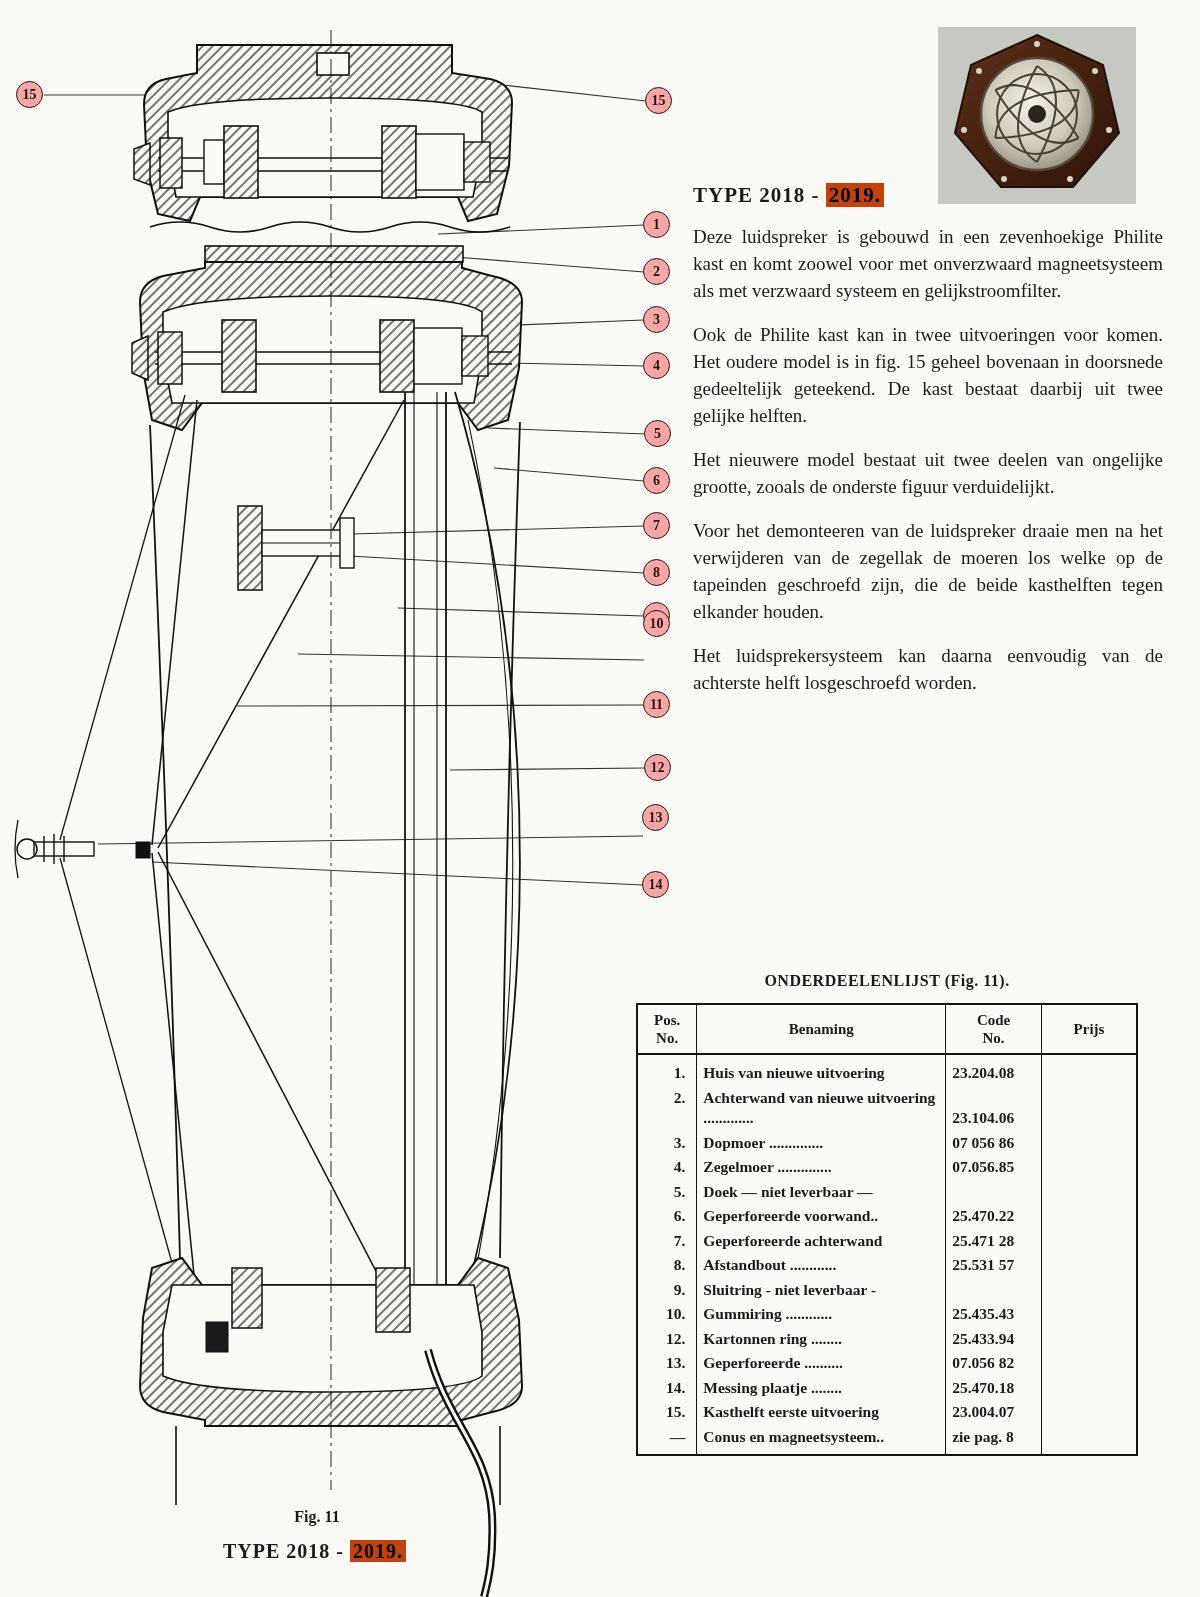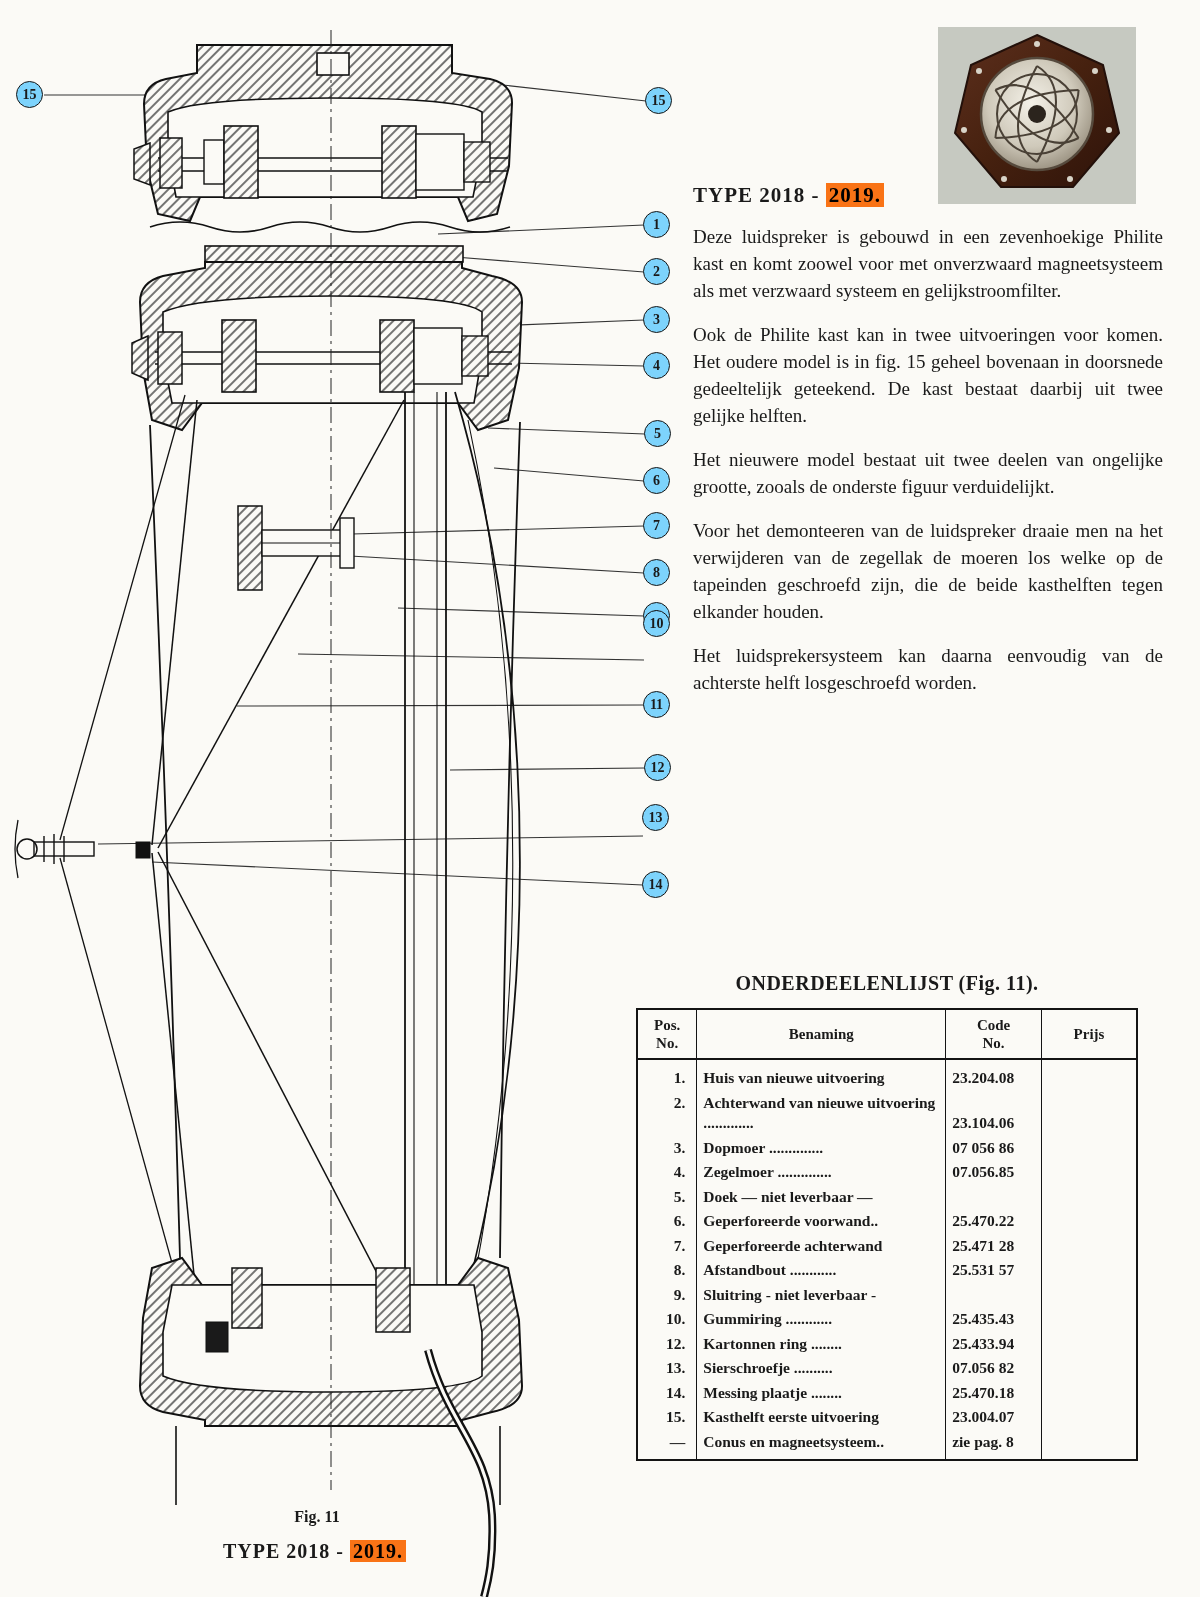--- a/index.html
+++ b/index.html
@@ -12,37 +12,37 @@
     overflow:hidden;
   }
   .page { position:absolute; inset:0; }
 
   
   .diagram { position:absolute; left:0; top:0; width:690px; height:1597px; }
   .diagram svg { position:absolute; left:0; top:0; }
   .callout {
     position:absolute; width:27px; height:27px;
     border:1.8px solid #161616; border-radius:50%;
-    background:#7dd3fc;
+    background:#fca5a5;
     display:flex; align-items:center; justify-content:center;
     font-size:14px; font-weight:bold; line-height:1;
   }
 
   
   .photo { position:absolute; left:938px; top:27px; width:198px; height:177px; box-shadow:0 0 0 1px #b9b9b2 inset; }
 
   
   .textcol { position:absolute; left:693px; top:183px; width:470px; }
   .type-heading { font-size:21px; font-weight:bold; letter-spacing:1px; margin-bottom:15px; }
-  .hl { background:#f97316; padding:0 3px; }
+  .hl { background:#c2410c; padding:0 3px; }
   .para { font-size:19px; line-height:27px; text-align:justify; margin-bottom:17px; }
 
   
   .parts { position:absolute; left:636px; top:972px; width:502px; }
-  .parts-title { font-size:20px; font-weight:bold; text-align:center; letter-spacing:0.5px; margin-bottom:13px; }
+  .parts-title { font-size:16px; font-weight:bold; text-align:center; letter-spacing:0.5px; margin-bottom:13px; }
   table.parts-table {
     width:100%; border-collapse:collapse;
     border:2.4px solid #141414;
     font-size:15.5px; font-weight:bold;margin-top:12px;
   }
   .parts-table th {
     border-bottom:2px solid #141414;
     padding:6px 4px; text-align:center; vertical-align:middle;
     white-space:pre-line; font-size:15px; line-height:18px;
   }
@@ -319,21 +319,21 @@
             <td class="prijs"></td>
           </tr>
         <tr>
             <td class="pos">12.</td>
             <td class="name">Kartonnen ring ........</td>
             <td class="code">25.433.94</td>
             <td class="prijs"></td>
           </tr>
         <tr>
             <td class="pos">13.</td>
-            <td class="name">Sierschroefje ..........</td>
+            <td class="name">Geperforeerde ..........</td>
             <td class="code">07.056 82</td>
             <td class="prijs"></td>
           </tr>
         <tr>
             <td class="pos">14.</td>
             <td class="name">Messing plaatje ........</td>
             <td class="code">25.470.18</td>
             <td class="prijs"></td>
           </tr>
         <tr>

